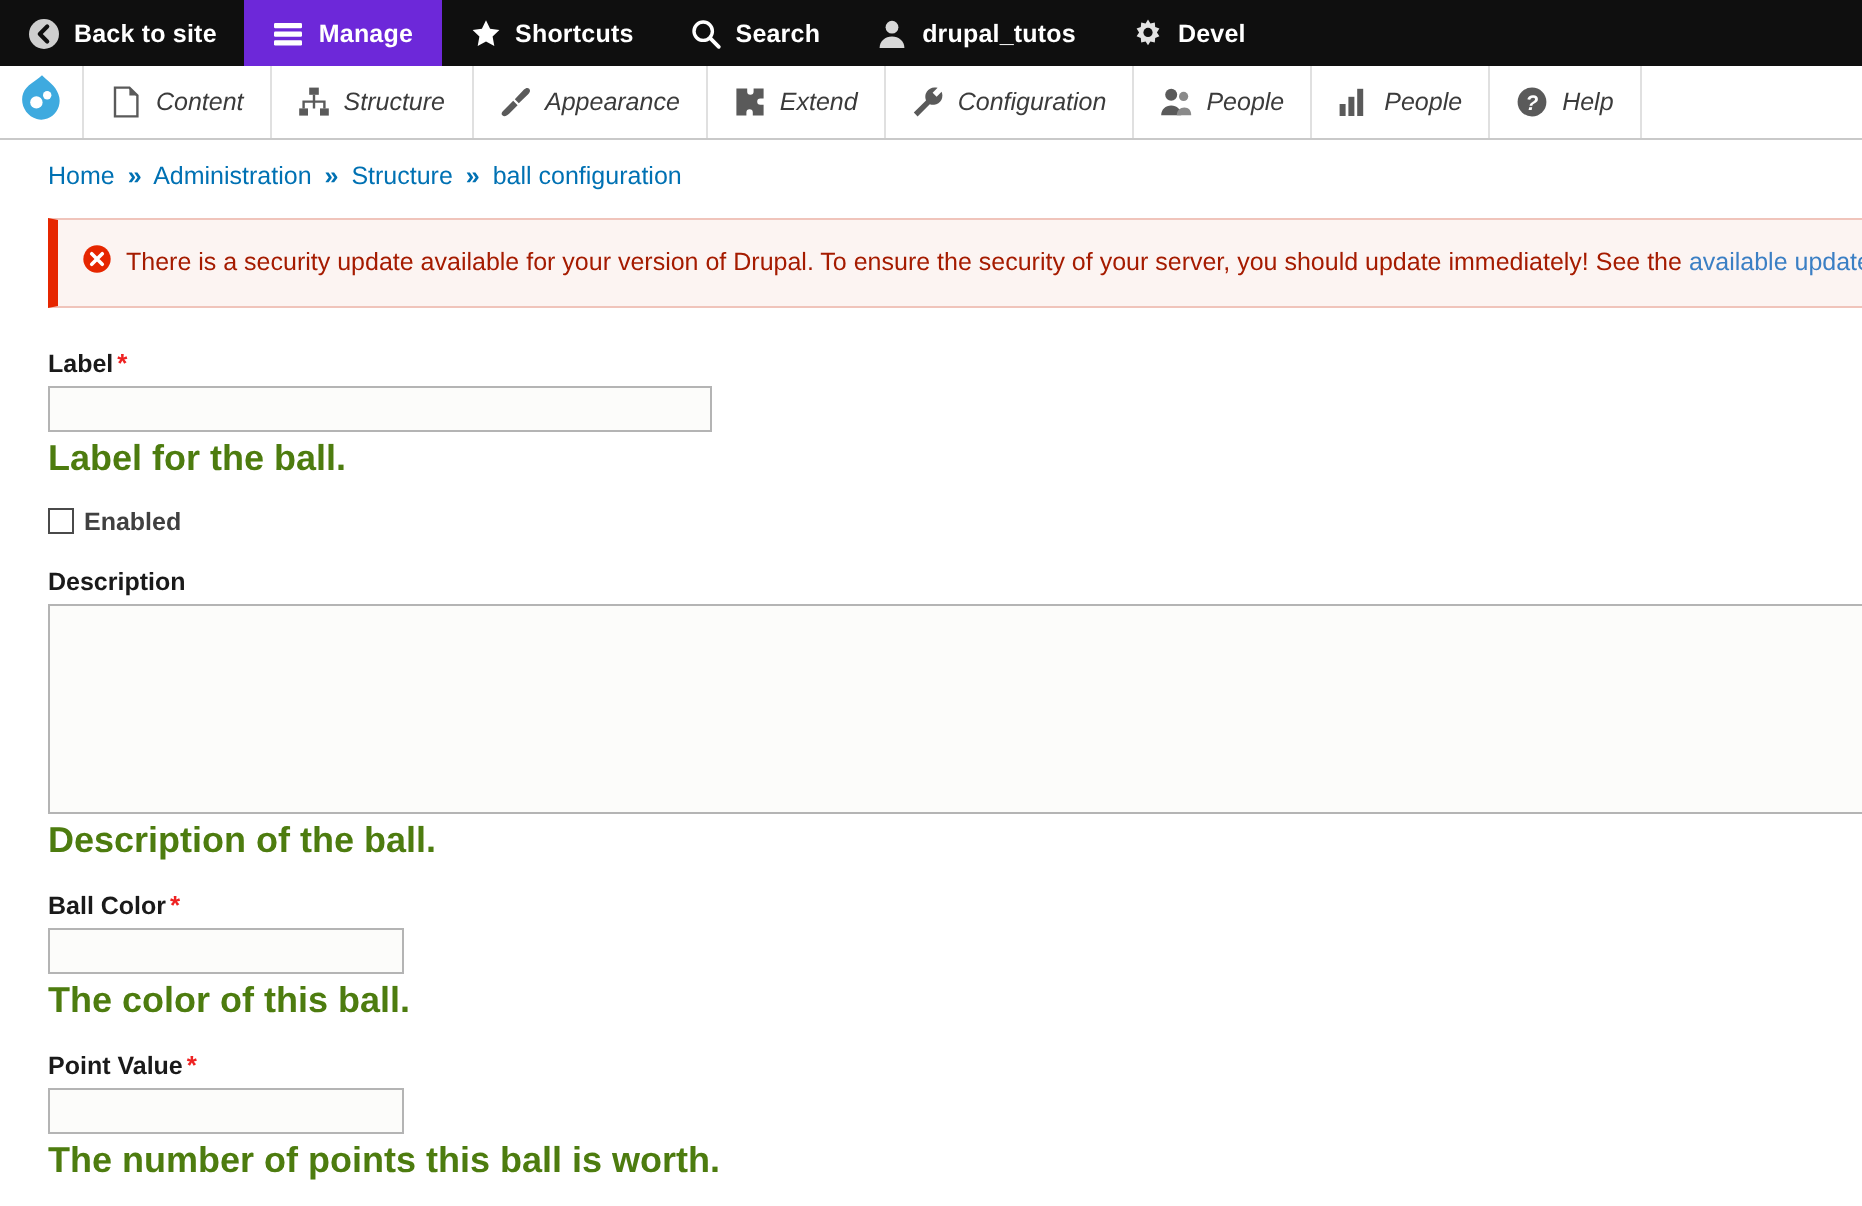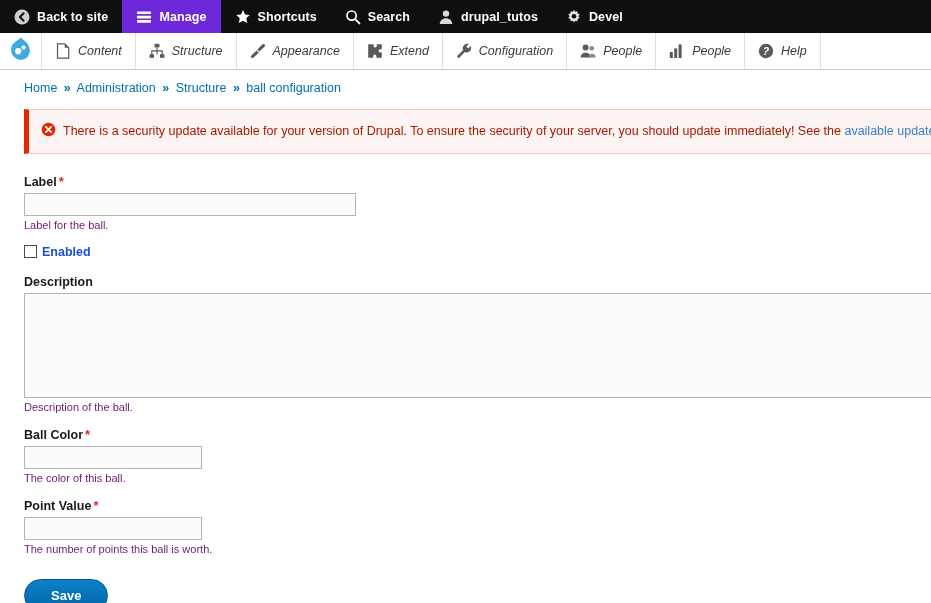--- a/index.html
+++ b/index.html
@@ -180,44 +180,45 @@
     border: 1px solid #b4b4b4;
     background: #fcfcfa;
     font-family: "Liberation Sans", sans-serif;
     font-size: 13px;
     color: #333;
     padding: 3px 4px;
     outline: none;
     resize: none;
   }
   .fdesc {
-    font-size: 11px;
-    color: #701a75;
+    font-size: 18px;
+    color: #4d7c0f;
     margin-top: 3px;
+    font-weight: bold;
   }
 
   .check-row {
     display: flex;
     align-items: center;
     gap: 5px;
     margin: 10px 0 16px 0;
   }
   .cbox {
     width: 13px;
     height: 13px;
     box-sizing: border-box;
     border: 1px solid #4a4a4a;
     background: #fff;
     display: inline-block;
     flex: 0 0 13px;
   }
   .check-row .clabel {
     font-size: 12.5px;
     font-weight: bold;
-    color: #1d4ed8;
+    color: #404040;
   }
 
   .btn-save {
     display: inline-block;
     margin-top: 10px;
     background: #0071b8;
     background: linear-gradient(#0c80c6, #0067ab);
     border: 1px solid #00598f;
     border-radius: 18px;
     color: #fff;

